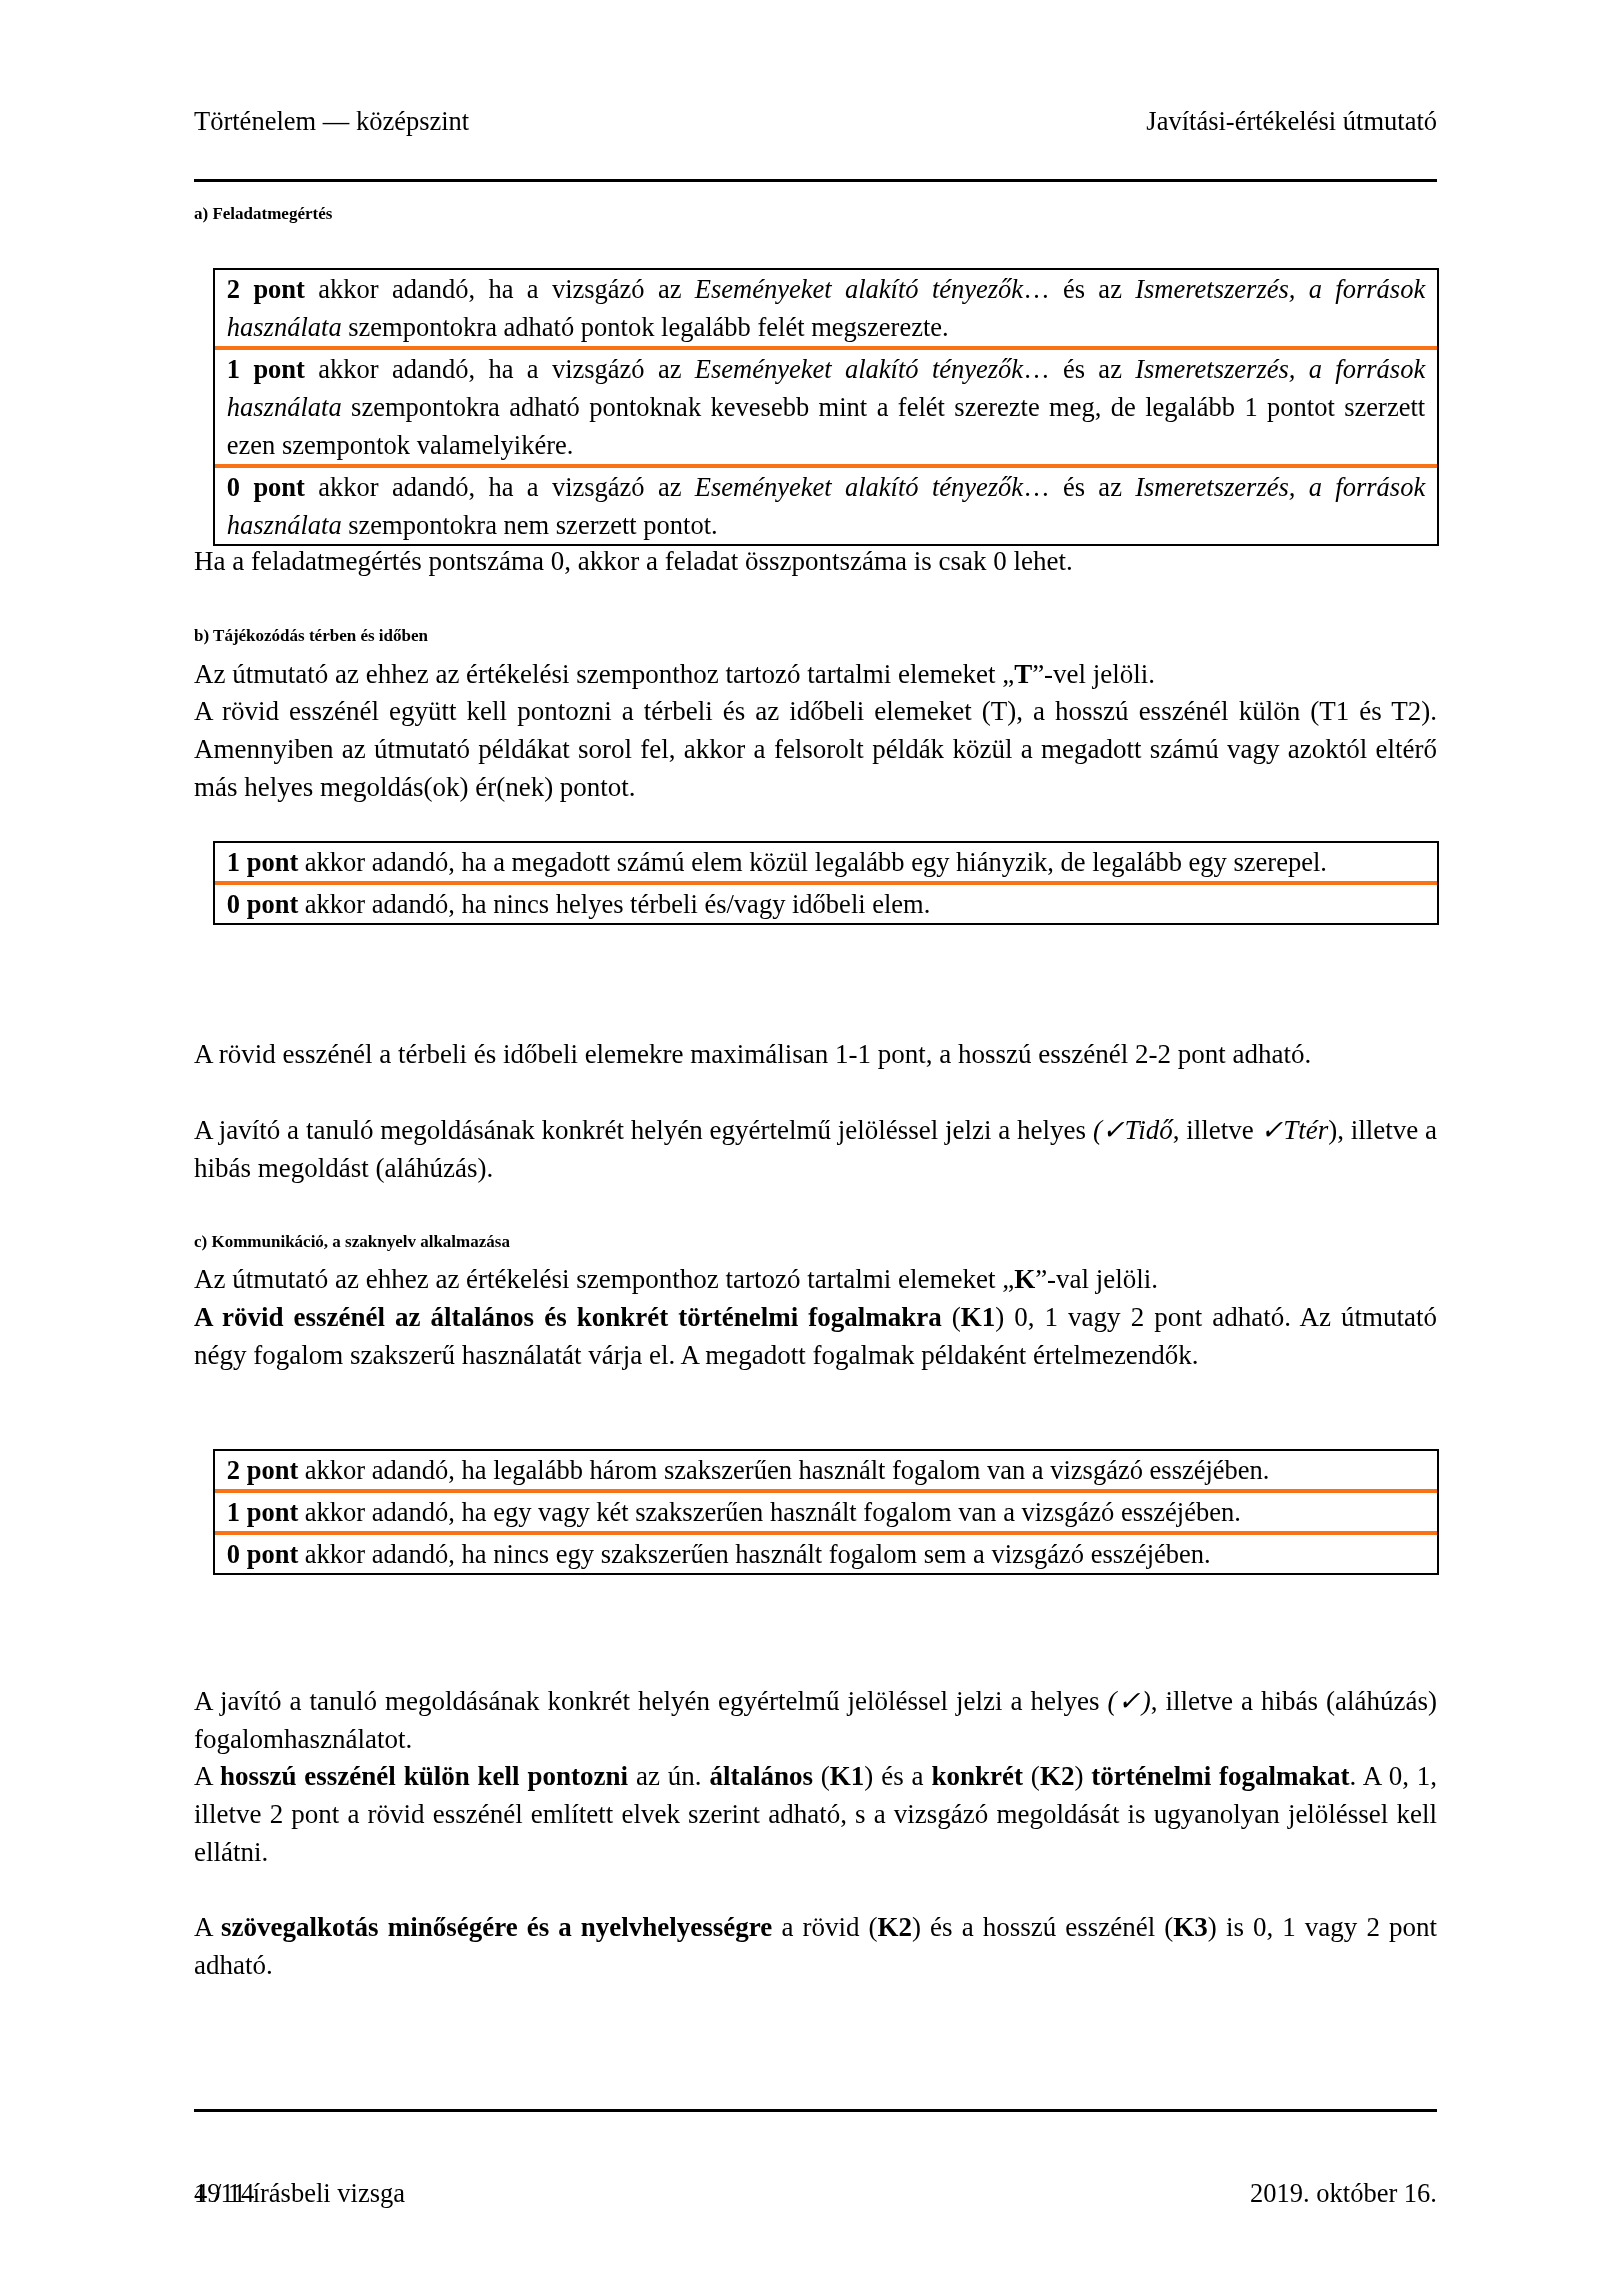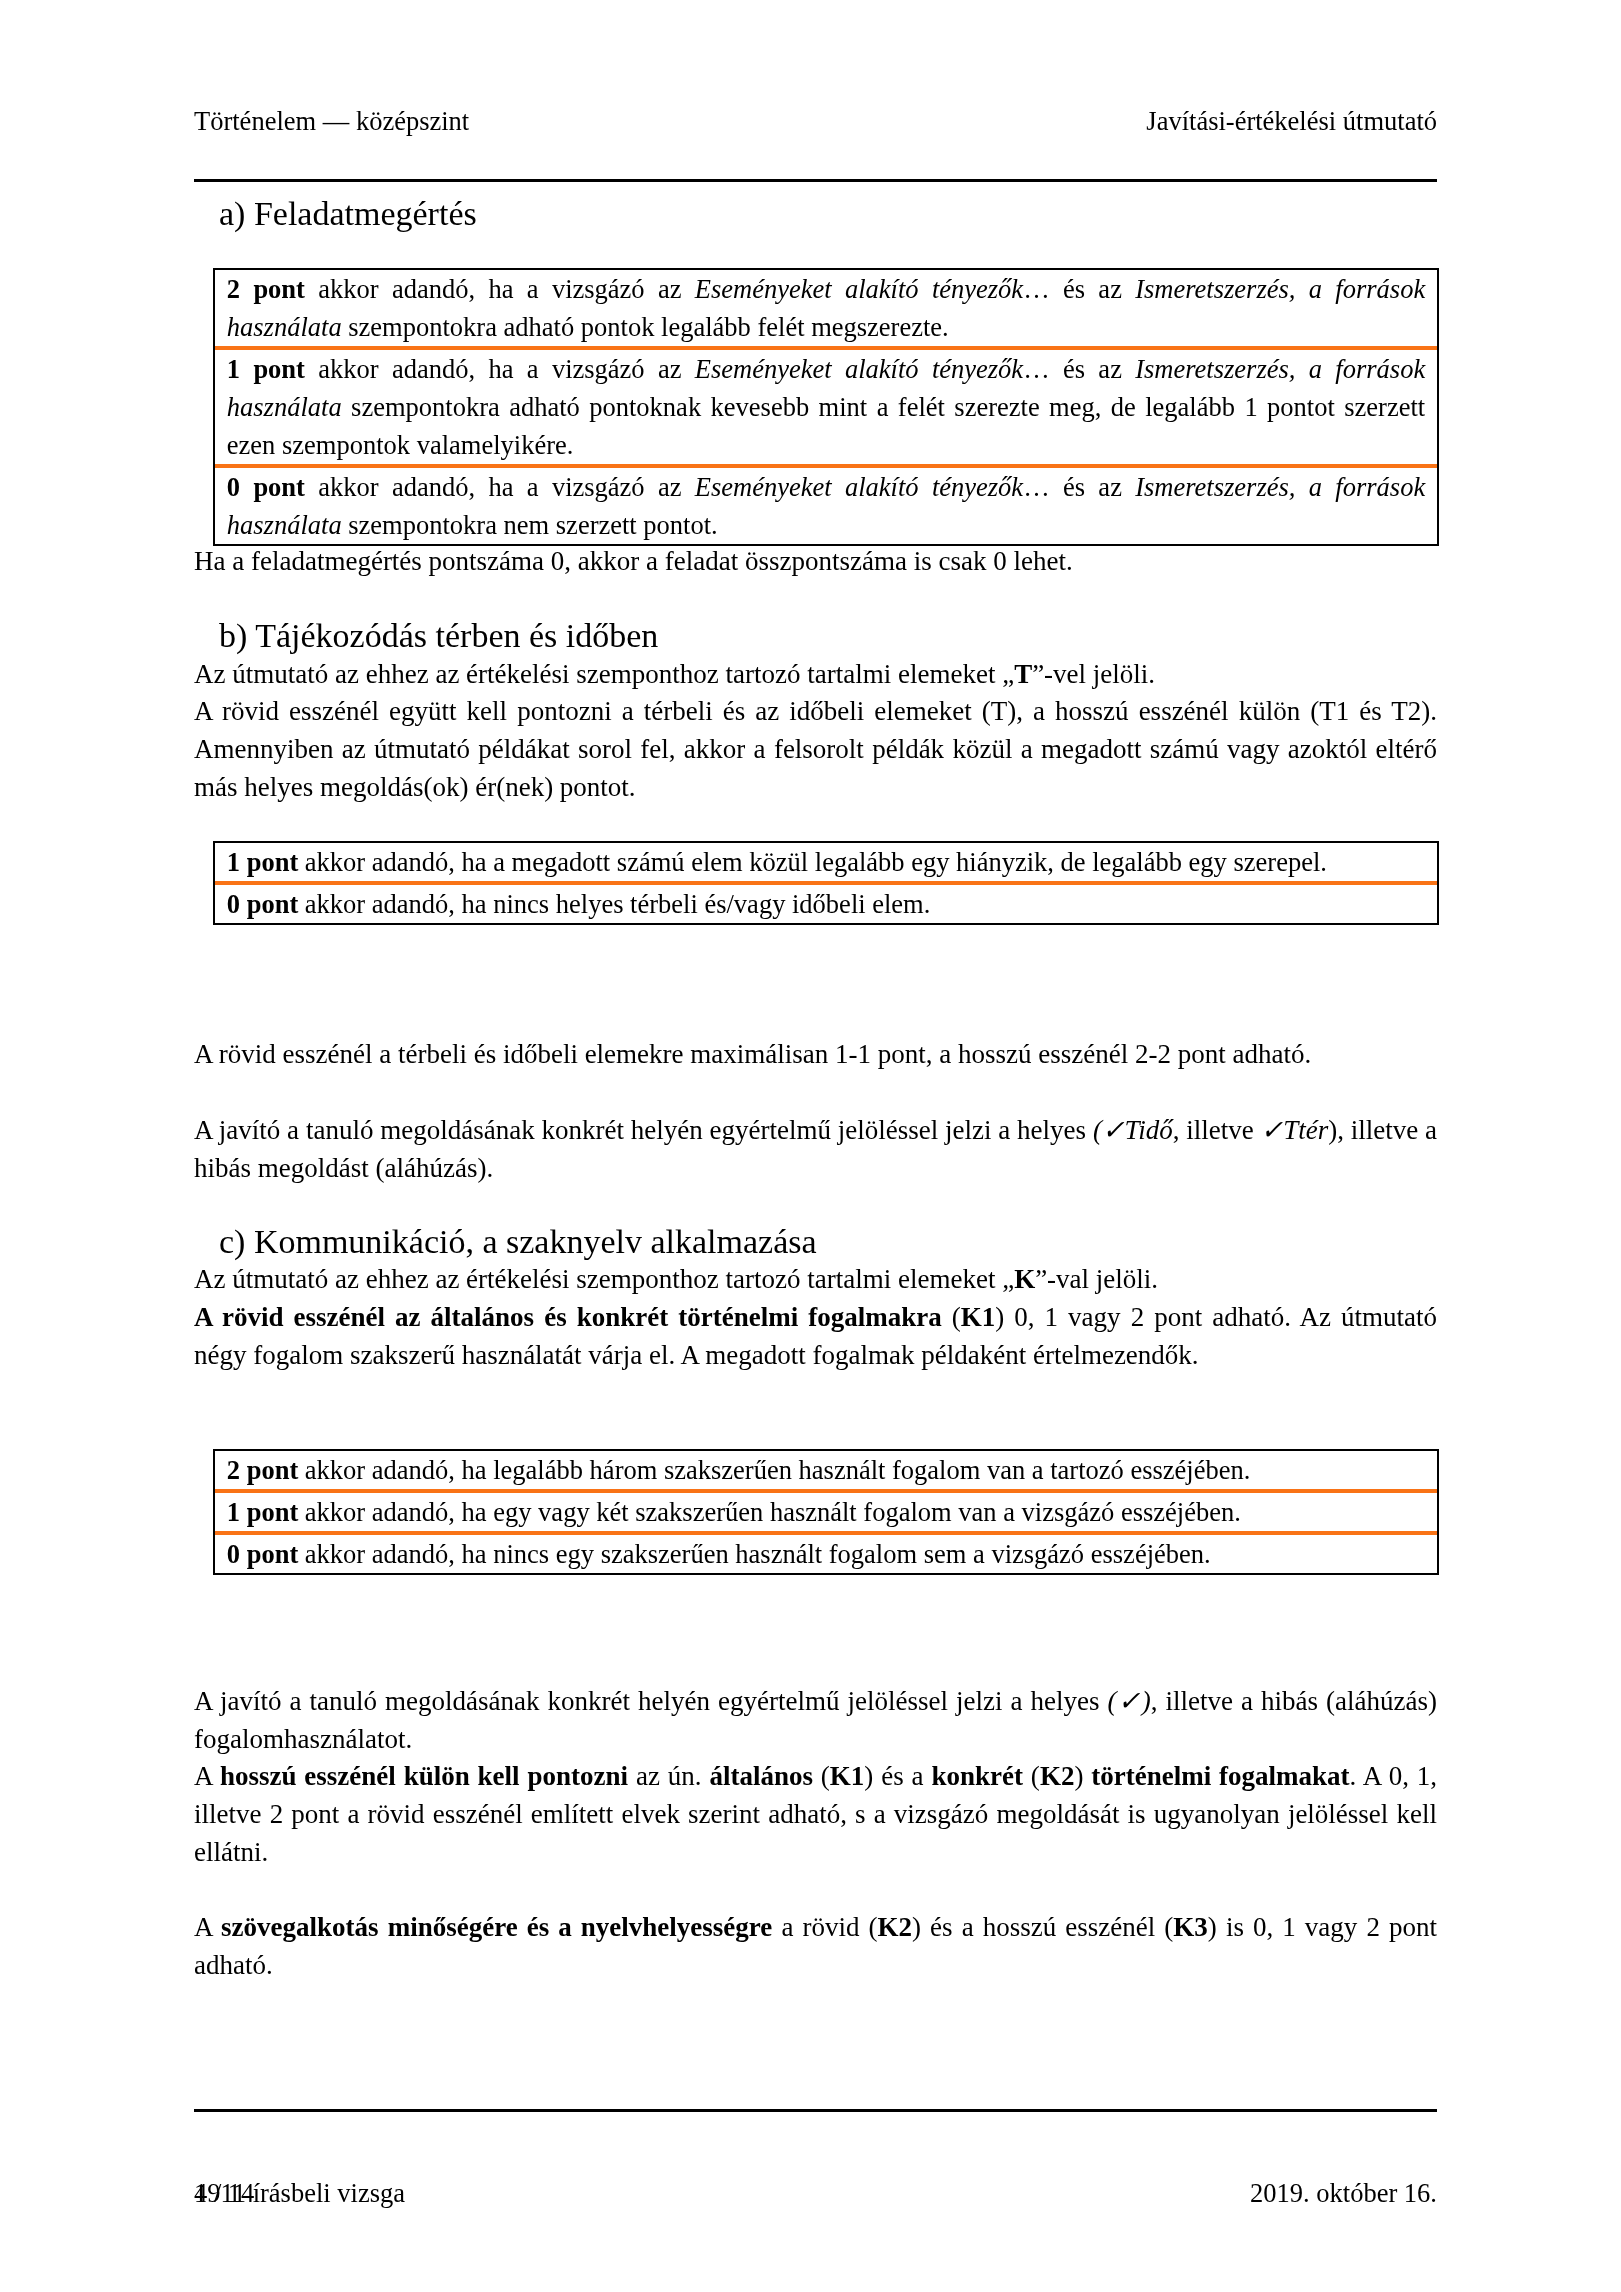--- a/index.html
+++ b/index.html
@@ -10,21 +10,21 @@
     .hdr .l { position: absolute; left: 0; top: 0; }
     .hdr .r { position: absolute; right: 0; top: 0; }
     .rule { position: absolute; left: 194px; width: 1243px; height: 2.9px; background: #000; }
     .ftr { position: absolute; top: 2174px; left: 194px; width: 1243px; height: 39px;
            font-size: 26.5px; line-height: 39px; }
     .ftr .l { position: absolute; left: 0; }
     .ftr .c { position: absolute; left: 0; right: 0; text-align: left; }
     .ftr .r { position: absolute; right: 0; }
     p, h2 { margin: 0; }
     .txt { font-size: 27px; line-height: 38px; text-align: justify; }
-    .sec-title { font-size: 34px; line-height: 38px; font-weight: normal; margin-left: 25px; }
+    .sec-title { font-size: 17px; line-height: 38px; font-weight: bold; }
     .box { position: absolute; left: 213px; width: 1226px; border: 2px solid #000; box-sizing: border-box; }
     .box .row { padding: 0 11.8px; font-size: 26.5px; line-height: 38px; text-align: justify;
                 border-bottom: 4px solid #f97316; }
     .box .row:last-child { border-bottom: none; border-radius: 27px; }
     b { font-weight: bold; }
     i { font-style: italic; }
     .abs { position: absolute; left: 194px; width: 1243px; }
   </style>
 </head>
 <body>
@@ -61,21 +61,21 @@
 </div>
 
 <p class="txt abs" style="top:1035px;">A rövid esszénél a térbeli és időbeli elemekre maximálisan 1-1 pont, a hosszú esszénél 2-2 pont adható.</p>
 <p class="txt abs" style="top:1111px;"><span>A javító a tanuló megoldásának konkrét helyén egyértelmű jelöléssel jelzi a helyes </span><i>(✓Tidő</i><span>, illetve </span><i>✓Ttér</i><span>), illetve a hibás megoldást (aláhúzás).</span></p>
 
 <h2 class="sec-title abs" style="top:1223px;">c) Kommunikáció, a szaknyelv alkalmazása</h2>
 <p class="txt abs" style="top:1260px;"><span>Az útmutató az ehhez az értékelési szemponthoz tartozó tartalmi elemeket „</span><b>K</b><span>”-val jelöli.</span></p>
 <p class="txt abs" style="top:1298px;"><b>A rövid esszénél az általános és konkrét történelmi fogalmakra</b><span> (</span><b>K1</b><span>) 0, 1 vagy 2 pont adható. Az útmutató négy fogalom szakszerű használatát várja el. A megadott fogalmak példaként értelmezendők.</span></p>
 
 <div class="box" style="top:1449px;">
-  <div class="row"><b>2 pont</b><span> akkor adandó, ha legalább három szakszerűen használt fogalom van a tartozó esszéjében.</span></div>
+  <div class="row"><b>2 pont</b><span> akkor adandó, ha legalább három szakszerűen használt fogalom van a vizsgázó esszéjében.</span></div>
   <div class="row"><b>1 pont</b><span> akkor adandó, ha egy vagy két szakszerűen használt fogalom van a vizsgázó esszéjében.</span></div>
   <div class="row"><b>0 pont</b><span> akkor adandó, ha nincs egy szakszerűen használt fogalom sem a vizsgázó esszéjében.</span></div>
 </div>
 
 <p class="txt abs" style="top:1682px;"><span>A javító a tanuló megoldásának konkrét helyén egyértelmű jelöléssel jelzi a helyes </span><i>(✓)</i><span>, illetve a hibás (aláhúzás) fogalomhasználatot.</span></p>
 <p class="txt abs" style="top:1757px;"><span>A </span><b>hosszú esszénél külön kell pontozni</b><span> az ún. </span><b>általános</b><span> (</span><b>K1</b><span>) és a </span><b>konkrét</b><span> (</span><b>K2</b><span>) </span><b>történelmi fogalmakat</b><span>. A 0, 1, illetve 2 pont a rövid esszénél említett elvek szerint adható, s a vizsgázó megoldását is ugyanolyan jelöléssel kell ellátni.</span></p>
 <p class="txt abs" style="top:1908px;"><span>A </span><b>szövegalkotás minőségére és a nyelvhelyességre</b><span> a rövid (</span><b>K2</b><span>) és a hosszú esszénél (</span><b>K3</b><span>) is 0, 1 vagy 2 pont adható.</span></p>
 
 <div class="rule" style="top:2109px;"></div>
 <div class="ftr">

